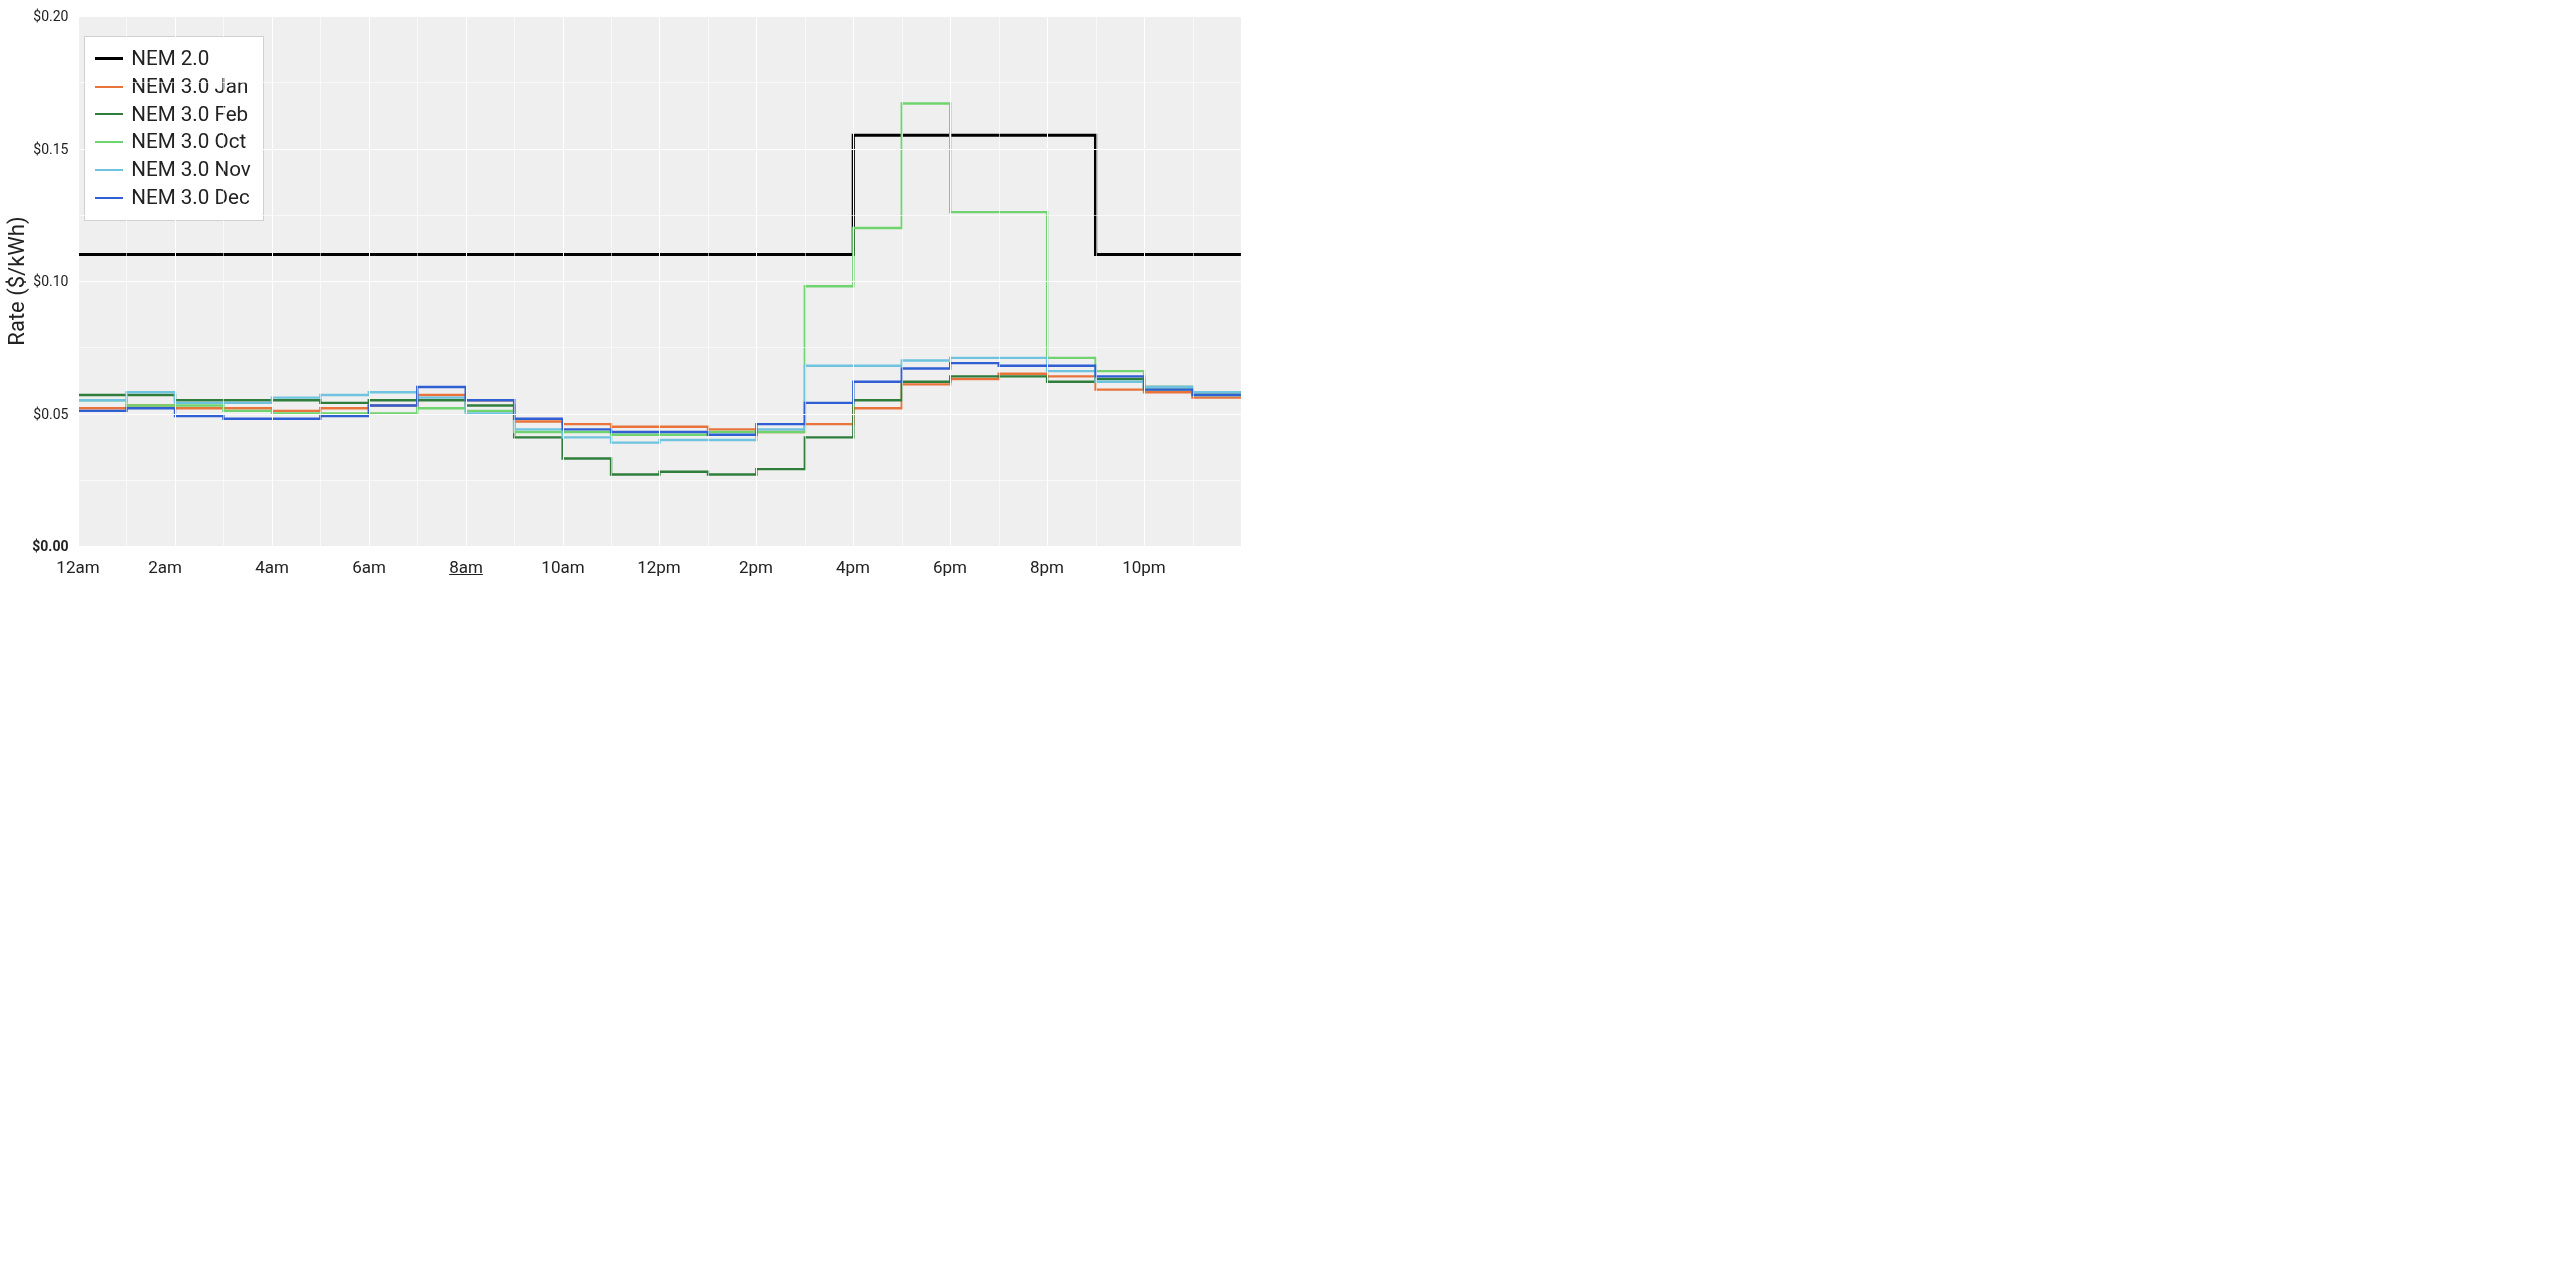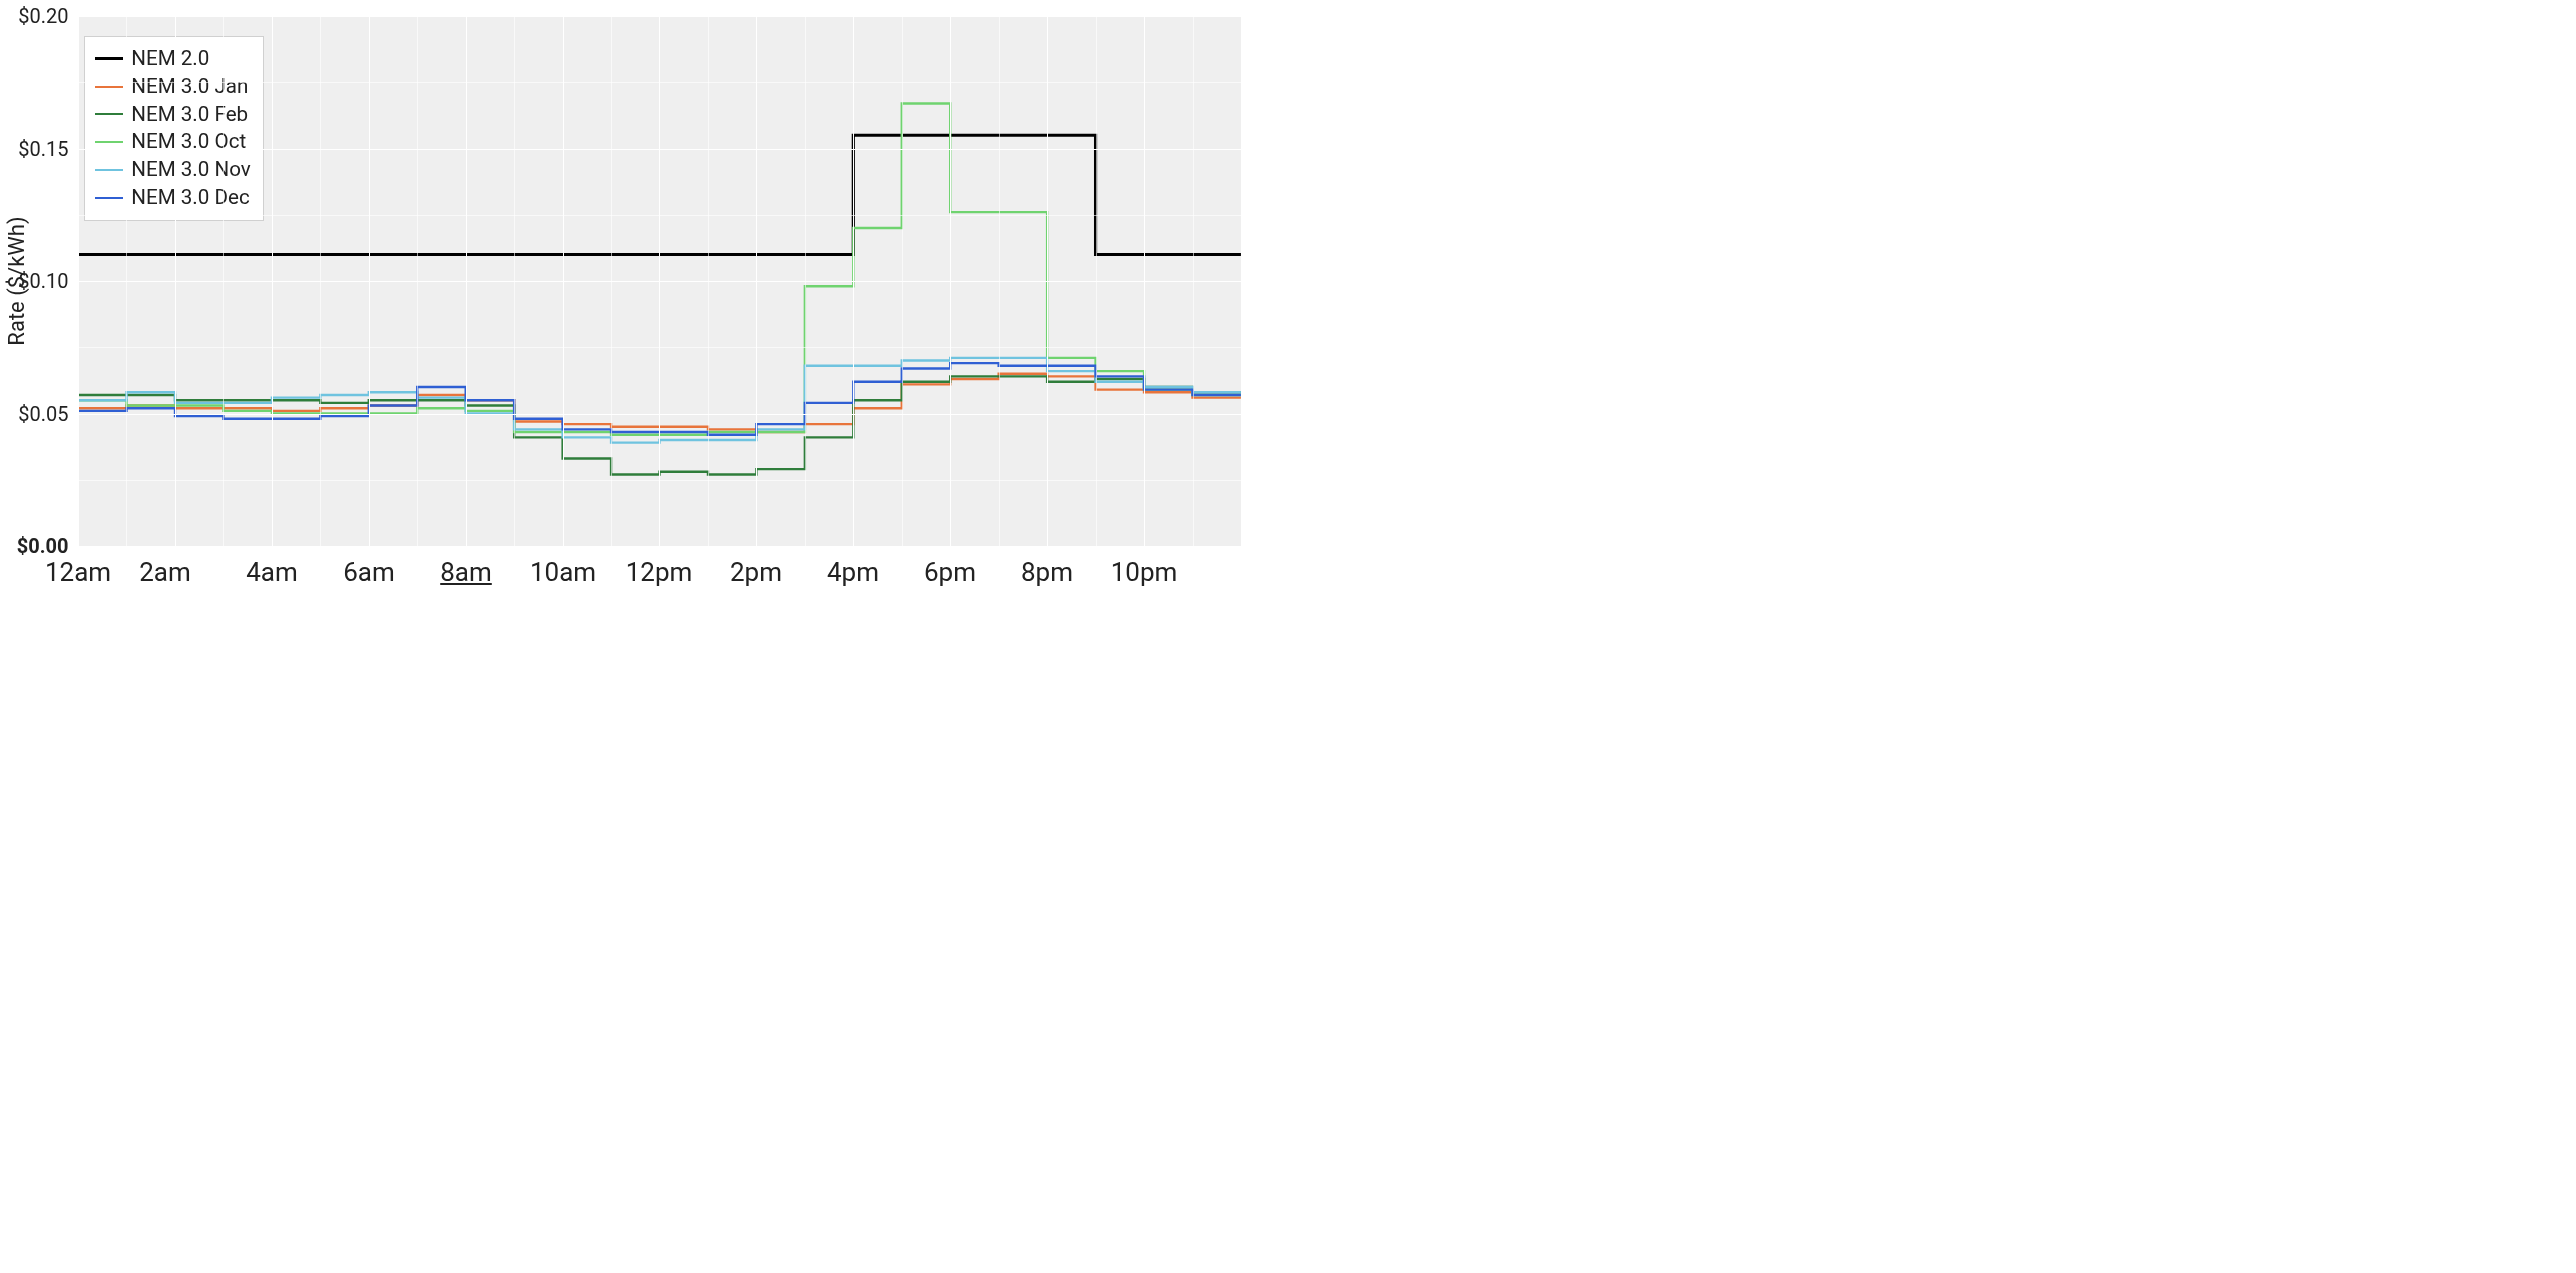--- a/index.html
+++ b/index.html
@@ -27,30 +27,30 @@
   .grid-line-h { height: 0.8px; width: 100%; left: 0; }
   .grid-line-h.minor { background: rgba(255,255,255,0.6); }
   .grid-line-v { width: 0.8px; height: 100%; top: 0; }
   .grid-line-v.minor { background: rgba(255,255,255,0.6); }
 
   .axis-tick-y {
     position: absolute;
     right: 100%;
     transform: translateY(-50%);
     padding-right: 9.5px;
-    font-size: 20px;
+    font-size: 14px;
     white-space: nowrap;
     color: #222;
   }
   .axis-tick-x {
     position: absolute;
     top: 100%;
     transform: translateX(-50%);
     padding-top: 11px;
-    font-size: 26px;
+    font-size: 17px;
     white-space: nowrap;
     color: #222;
   }
   .y-label {
     position: absolute;
     font-size: 22px;
     transform-origin: center;
     transform: translate(-50%, -50%) rotate(-90deg);
     white-space: nowrap;
     color: #222;

